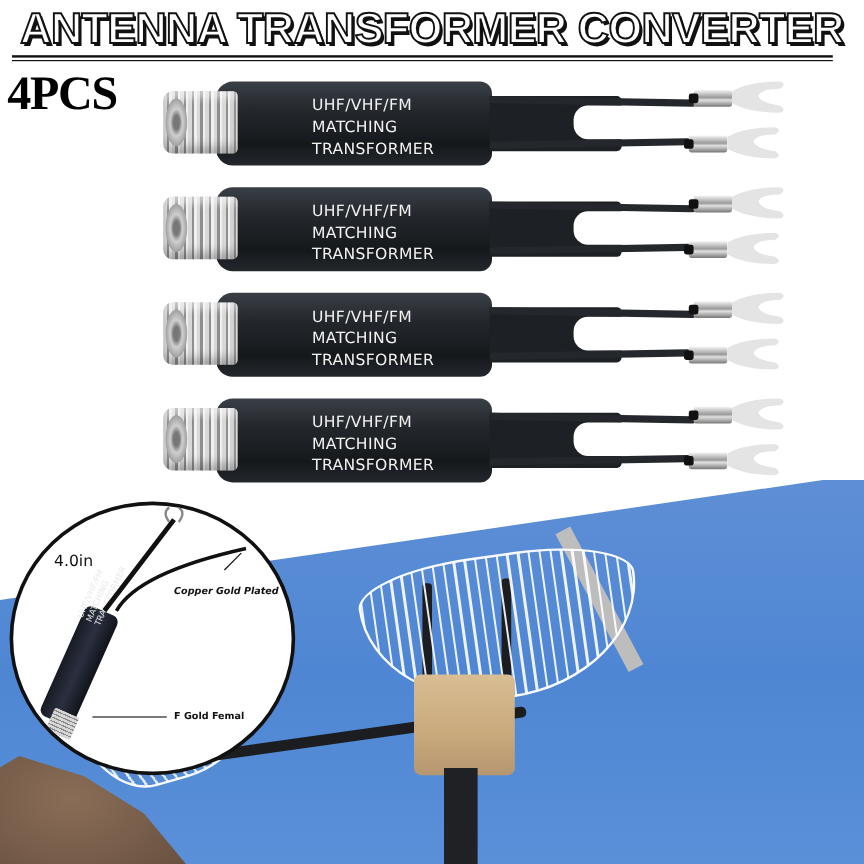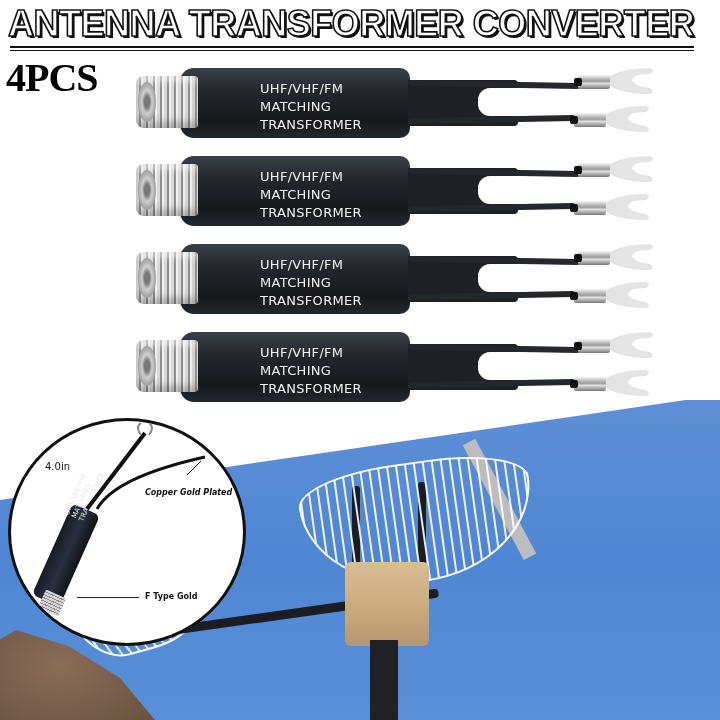--- a/index.html
+++ b/index.html
@@ -1,21 +1,21 @@
 <!DOCTYPE html>
 <html><head>
 <meta charset="utf-8">
 <style>
   * { margin: 0; padding: 0; box-sizing: border-box; }
   html, body { width: 720px; height: 720px; overflow: hidden; background: #ffffff; }
   body { position: relative; font-family: "DejaVu Sans", sans-serif; }
 
   .title {
     position: absolute; left: 8px; top: 2px; width: 704px; height: 44px;
-    text-align: left; font-family: "Liberation Sans", sans-serif;
+    text-align: center; font-family: "Liberation Sans", sans-serif;
     font-weight: bold; font-size: 36px; letter-spacing: -0.5px;
     color: #ffffff;
     -webkit-text-stroke: 1.6px #111;
     text-shadow: 2px 2px 0 #111;
     line-height: 44px; white-space: nowrap;
   }
   .title-rule1 { position: absolute; left: 10px; top: 46px; width: 684px; height: 2px; background: #111; }
   .title-rule2 { position: absolute; left: 10px; top: 50px; width: 684px; height: 1px; background: #111; }
 
   .pcs {
@@ -80,21 +80,21 @@
     position: absolute; left: -20px; top: 230px; width: 200px; height: 120px;
     background: radial-gradient(ellipse at 40% 30%, #8a6d57 0%, #6e5644 60%, #5a4637 100%);
     clip-path: polygon(0 18%, 18% 0, 45% 14%, 70% 40%, 100% 100%, 0 100%);
   }
   .inset {
     position: absolute; left: 8px; top: 18px; width: 238px; height: 228px;
     border-radius: 50%; background: #ffffff; border: 3px solid #111;
     overflow: hidden; z-index: 3;
   }
   .inset-label { position: absolute; font-family: "DejaVu Sans", sans-serif; color: #111; white-space: nowrap; }
-  .lbl-len { left: 34px; top: 40px; font-size: 10px; font-weight: normal; }
+  .lbl-len { left: 34px; top: 40px; font-size: 13px; font-weight: normal; }
   .lbl-copper { left: 134px; top: 67px; font-size: 8px; font-weight: bold; font-style: italic; }
   .lbl-ftype { left: 134px; top: 171px; font-size: 8px; font-weight: bold; }
   .mini-tube {
     position: absolute; left: 40px; top: 84px; width: 30px; height: 100px;
     background: linear-gradient(90deg, #171b24 0%, #2b3040 50%, #10131a 100%);
     border-radius: 6px; transform: rotate(24deg); transform-origin: center;
   }
   .mini-text {
     position: absolute; left: 52px; top: 92px; font-size: 7px; line-height: 8px;
     color: #e8e8e8; transform: rotate(-66deg); transform-origin: left top; white-space: nowrap;
@@ -250,15 +250,15 @@
     <div class="mini-conn"></div>
     <svg style="position:absolute;left:64px;top:0;width:150px;height:90px" viewBox="0 0 150 90">
       <path d="M12 88 L70 12" stroke="#111" stroke-width="4" fill="none"></path>
       <path d="M22 88 Q40 56 130 36" stroke="#111" stroke-width="3" fill="none"></path>
       <path d="M66 14 q-6 -8 0 -12 m8 0 q6 4 0 12" stroke="#888" stroke-width="2" fill="none"></path>
       <path d="M112 54 L126 40" stroke="#111" stroke-width="1" fill="none"></path>
     </svg>
     <div class="inset-label lbl-len">4.0in</div>
     <div class="inset-label lbl-copper">Copper Gold Plated</div>
     <div class="arrow-line" style="left:66px;top:176px;width:62px;"></div>
-    <div class="inset-label lbl-ftype">F Type Gold</div>
+    <div class="inset-label lbl-ftype">F Gold Femal</div>
   </div>
 </div>
 
 </body></html>

